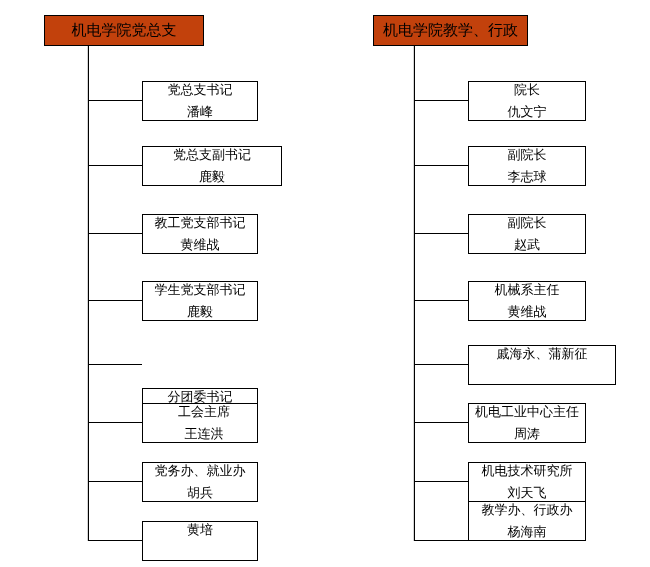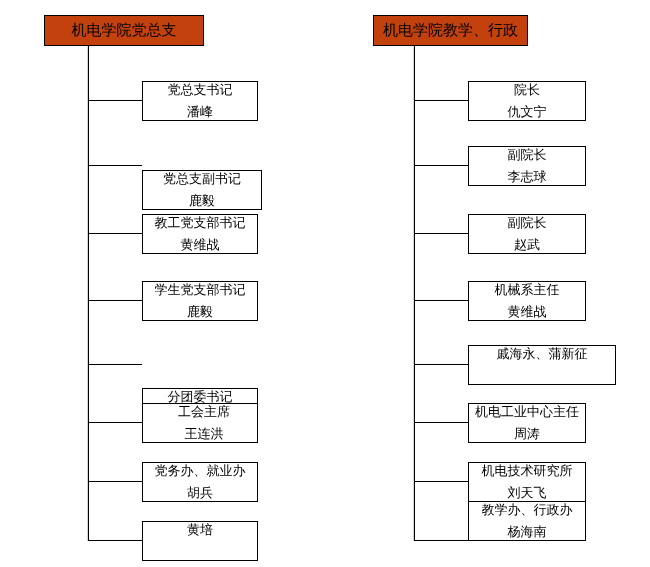--- a/index.html
+++ b/index.html
@@ -64,21 +64,21 @@
   <div class="tree">
     <div class="root-box" style="left:44px; top:15px; width:160px; height:31px;">机电学院党总支</div>
     <div class="trunk" style="left:88px; top:46px; height:495px;"></div>
     <div class="rows">
         <div class="connector" style="left: 88px; top: 100px; width: 54px;"></div>
         <div class="node-box" style="left: 142px; top: 81px; width: 116px; height: 40px;">
           <span>党总支书记</span>
           <span>潘峰</span>
         </div>
         <div class="connector" style="left: 88px; top: 165px; width: 54px;"></div>
-        <div class="node-box" style="left: 142px; top: 146px; width: 120px; height: 40px; margin-top: 24px;">
+        <div class="node-box" style="left: 142px; top: 146px; width: 140px; height: 40px;">
           <span>党总支副书记</span>
           <span>鹿毅</span>
         </div>
         <div class="connector" style="left: 88px; top: 233px; width: 54px;"></div>
         <div class="node-box" style="left: 142px; top: 214px; width: 116px; height: 40px;">
           <span>教工党支部书记</span>
           <span>黄维战</span>
         </div>
         <div class="connector" style="left: 88px; top: 300px; width: 54px;"></div>
         <div class="node-box" style="left: 142px; top: 281px; width: 116px; height: 40px;">

